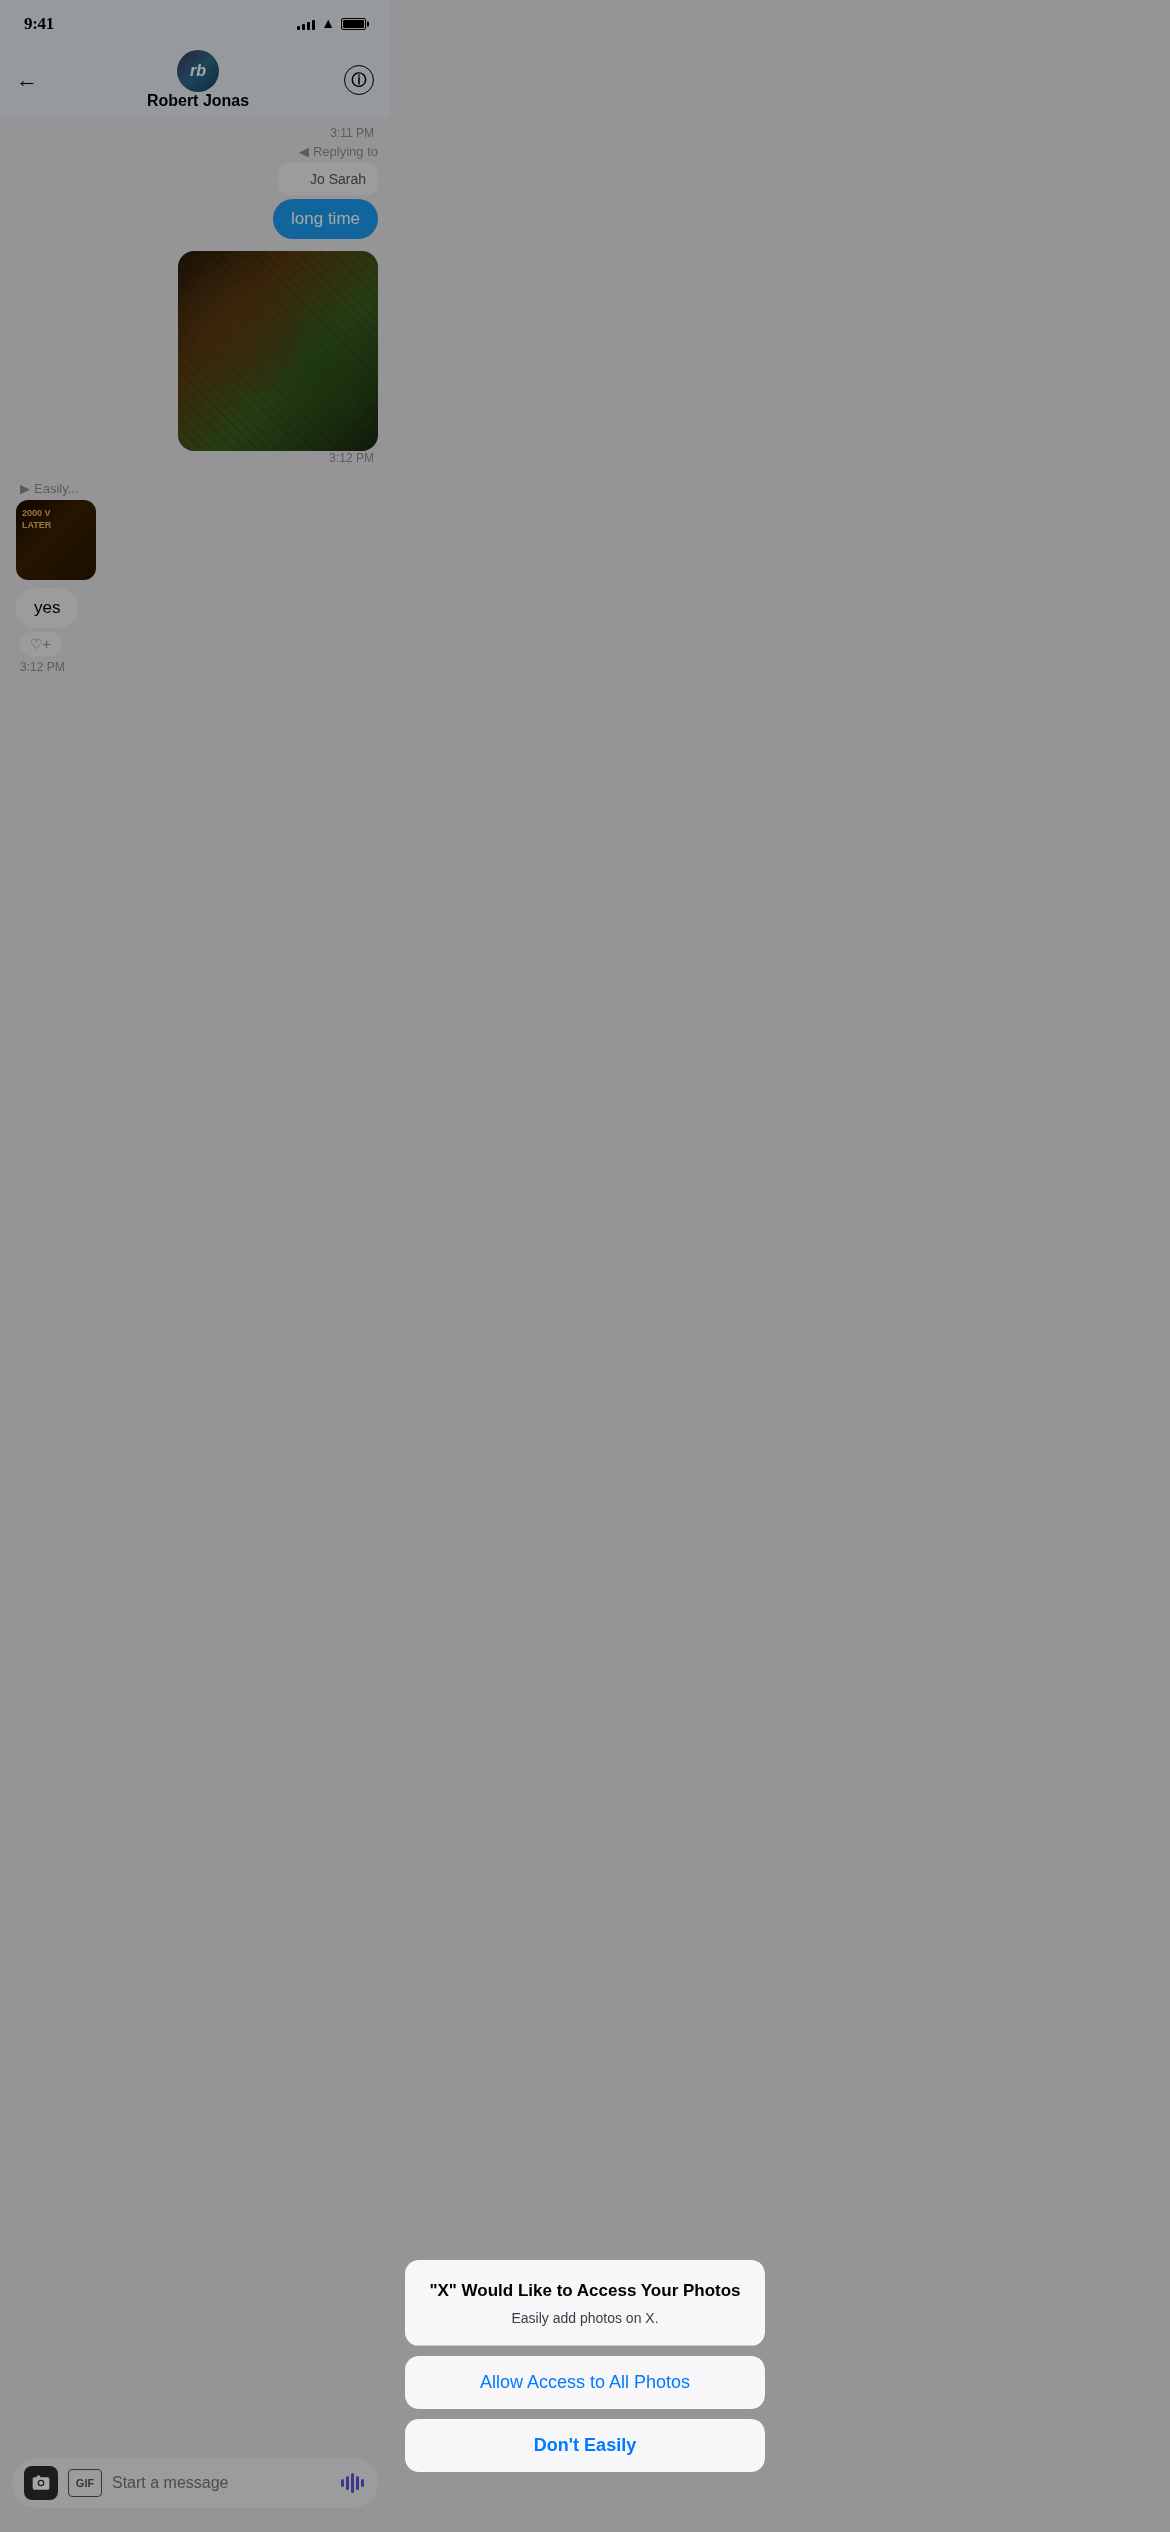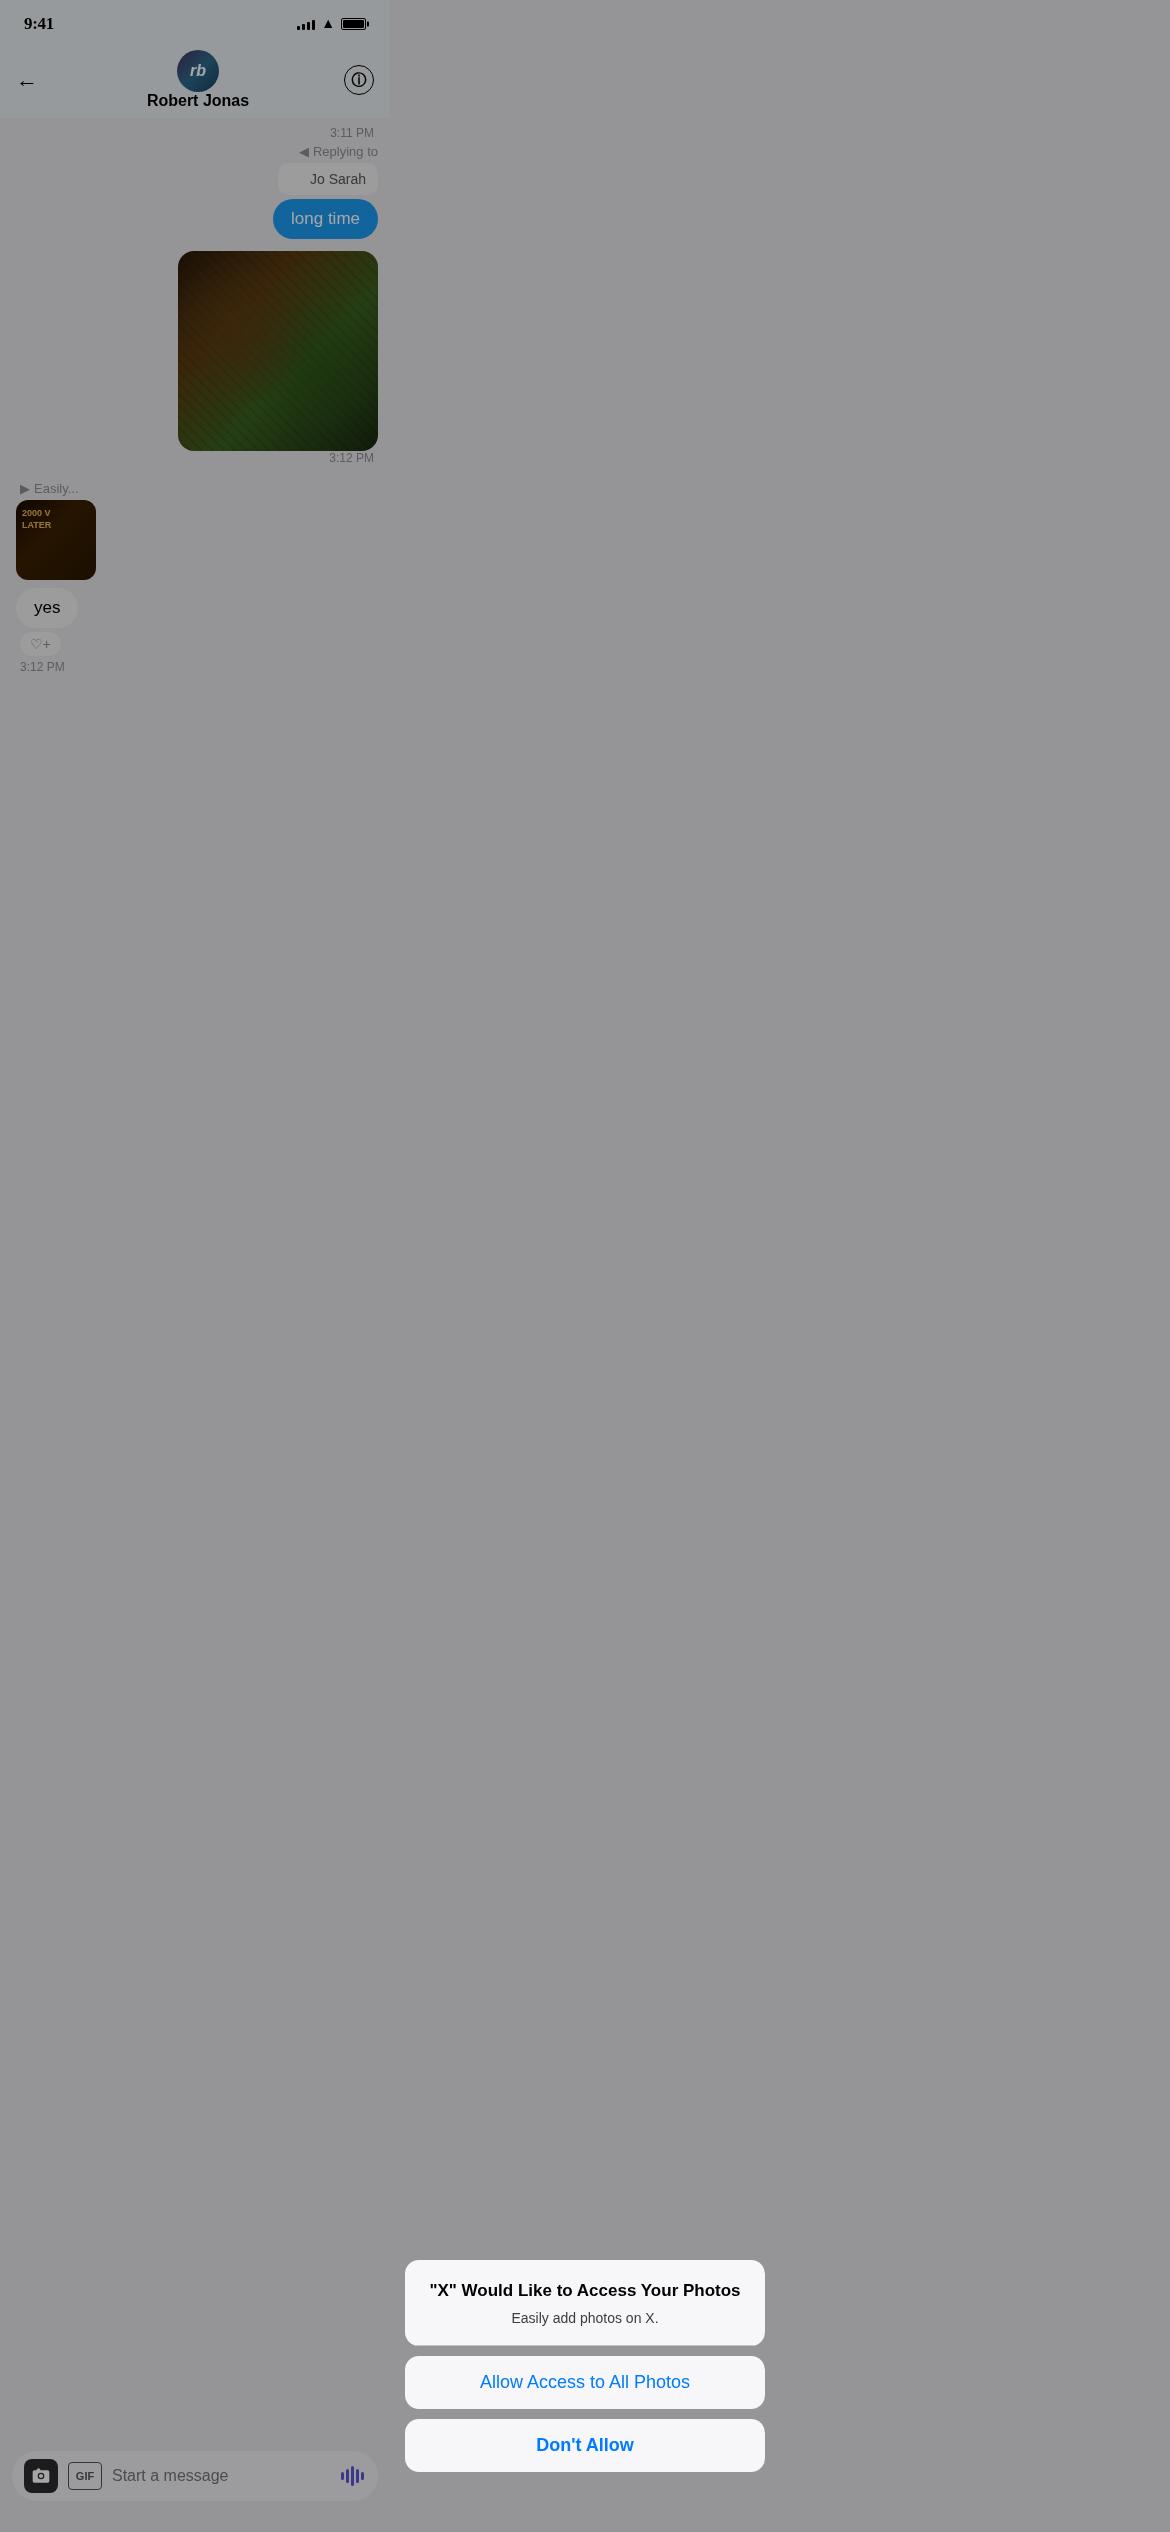--- a/index.html
+++ b/index.html
@@ -280,21 +280,21 @@
     .msg-time-left {
       font-size: 12px;
       color: #8e8e93;
       margin-top: 4px;
       padding-left: 4px;
     }
 
     
     .composer-area {
       position: fixed;
-      bottom: 7px;
+      bottom: 0;
       left: 0;
       width: 390px;
       padding: 10px 12px 24px;
       background: #e5e5ea;
     }
     .composer-inner {
       display: flex;
       align-items: center;
       background: #f0f0f5;
       border-radius: 28px;
@@ -492,21 +492,21 @@
       <div class="modal-header-section">
         <div class="modal-title">"X" Would Like to Access Your Photos</div>
         <div class="modal-subtitle">Easily add photos on X.</div>
       </div>
     </div>
 
     <div class="modal-top">
       <div class="modal-action">Allow Access to All Photos</div>
     </div>
 
-    <div class="modal-dont-allow">Don't Allow</div>
+    <div class="modal-dont-allow">Don't Easily</div>
 
   </div>
 </div>
 
 <div class="composer-area">
   <div class="composer-inner">
     <div class="composer-photo-btn">
       <svg width="20" height="20" viewBox="0 0 24 24" fill="none">
         <rect x="2" y="5" width="20" height="15" rx="2" fill="white"></rect>
         <circle cx="12" cy="12" r="4" fill="#2c2c2e"></circle>

